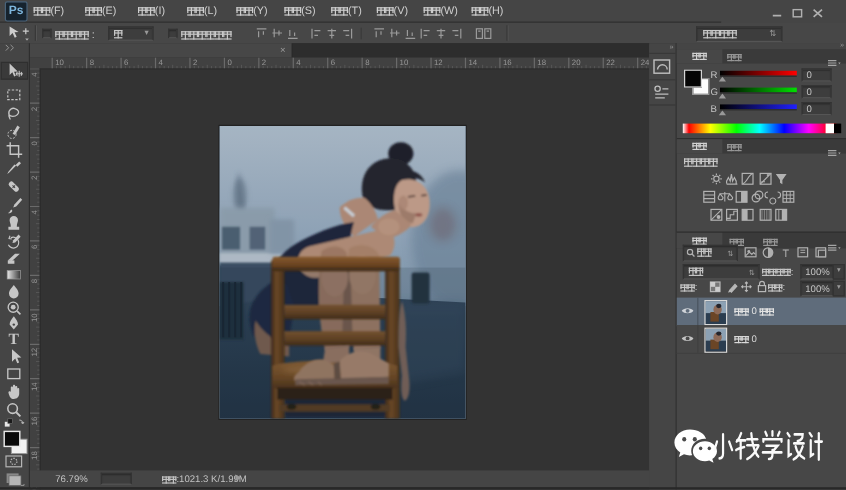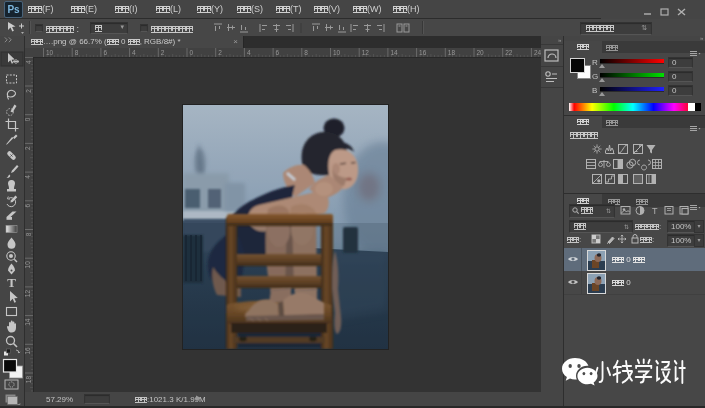--- a/index.html
+++ b/index.html
@@ -206,21 +206,20 @@
         <rect x="-6" y="-5" width="10" height="8" fill="#888"></rect>
         <rect x="-4" y="-3" width="10" height="8" fill="#b5b5b5" stroke="#666" stroke-width="0.6"></rect>
         <path d="M6,5 l2.5,0 l0,-1.2" stroke="#999" stroke-width="0.8" fill="none"></path>
       </g>
     </svg>
 </div>
 
 <div class="abs" id="docarea" style="left:25px;top:36px;width:516px;height:372px;background:#333;">
   <div class="abs" style="left:0;top:0;width:516px;height:12px;background:#2d2d2d;">
     <div class="abs" style="left:0;top:0;width:218px;height:12px;background:#474747;border-right:1px solid #262626;color:#c9c9c9;font-size:8px;line-height:12px;">
-      <span style="margin-left:6px;"><span class="c2 c"></span><span class="c2 c"></span>….png @ 66.7% (<span class="c2 c"></span><span class="c2 c"></span> 0 <span class="c2 c"></span><span class="c2 c"></span>, RGB/8#) *</span>
       <span style="position:absolute;right:5px;top:0;color:#9a9a9a;">×</span>
     </div>
   </div>
   <div class="abs" id="hruler" style="left:0;top:12px;width:516px;height:9px;background:#414141;border-bottom:1px solid #282828;">
     <svg class="abs" style="left:0;top:0;" width="516" height="9" id="hrulersvg">
         <line x1="18.5" y1="0" x2="18.5" y2="9" stroke="#6a6a6a" stroke-width="1"></line>
         <line x1="22.1" y1="7" x2="22.1" y2="9" stroke="#5a5a5a" stroke-width="0.7"></line>
         <line x1="25.7" y1="7" x2="25.7" y2="9" stroke="#5a5a5a" stroke-width="0.7"></line>
         <line x1="29.3" y1="7" x2="29.3" y2="9" stroke="#5a5a5a" stroke-width="0.7"></line>
         <line x1="32.9" y1="6" x2="32.9" y2="9" stroke="#5a5a5a" stroke-width="0.7"></line>
@@ -609,21 +608,21 @@
  <path d="M66,213 l5,3 M74,213 l4,3 M82,213 l3,3" stroke="#96745e" stroke-width="1.2"></path>
  <path d="M152,146 C155,156 156,170 155,184 L158,212 C159,222 157,228 154,229 C151,226 151,218 152,208 L149,184 C149,168 149,156 152,146 z" fill="#8f6f5c" opacity="0.9"></path>
 </g>
 <rect x="0" y="0" width="205" height="244" fill="#3c5a78" opacity="0.06"></rect>
         <rect x="0" y="118" width="205" height="126" fill="#17293a" opacity="0.16"></rect>
 </svg>
   </div>
 </div>
 
 <div class="abs" id="statusbar" style="left:25px;top:392px;width:516px;height:14px;background:#454545;color:#c2c2c2;font-size:8px;">
-  <span class="abs" style="left:21px;top:3px;">57.29%</span>
+  <span class="abs" style="left:21px;top:3px;">76.79%</span>
   <span class="abs sunken" style="left:59px;top:2px;width:24px;height:8px;"></span>
   <span class="abs" style="left:110px;top:3px;"><span class="c2 c"></span><span class="c2 c"></span>:1021.3 K/1.99M</span>
   <span class="abs" style="left:171px;top:2px;color:#9a9a9a;font-size:7px;">▶</span>
 </div>
 
 <div class="abs" id="dock" style="left:541px;top:36px;width:22px;height:372px;background:#454545;border-right:1px solid #2e2e2e;">
   <div class="abs" style="left:0;top:0;width:22px;height:8px;border-bottom:1px solid #383838;color:#9a9a9a;font-size:6px;text-align:right;line-height:8px;">»&nbsp;</div>
   <svg class="abs" style="left:3px;top:13px;" width="16" height="14">
       <rect x="1" y="1" width="13" height="11" fill="none" stroke="#bdbdbd" stroke-width="1.2"></rect>
       <path d="M4,9 a4,4 0 1 1 8,0" fill="none" stroke="#bdbdbd" stroke-width="1.2"></path>

